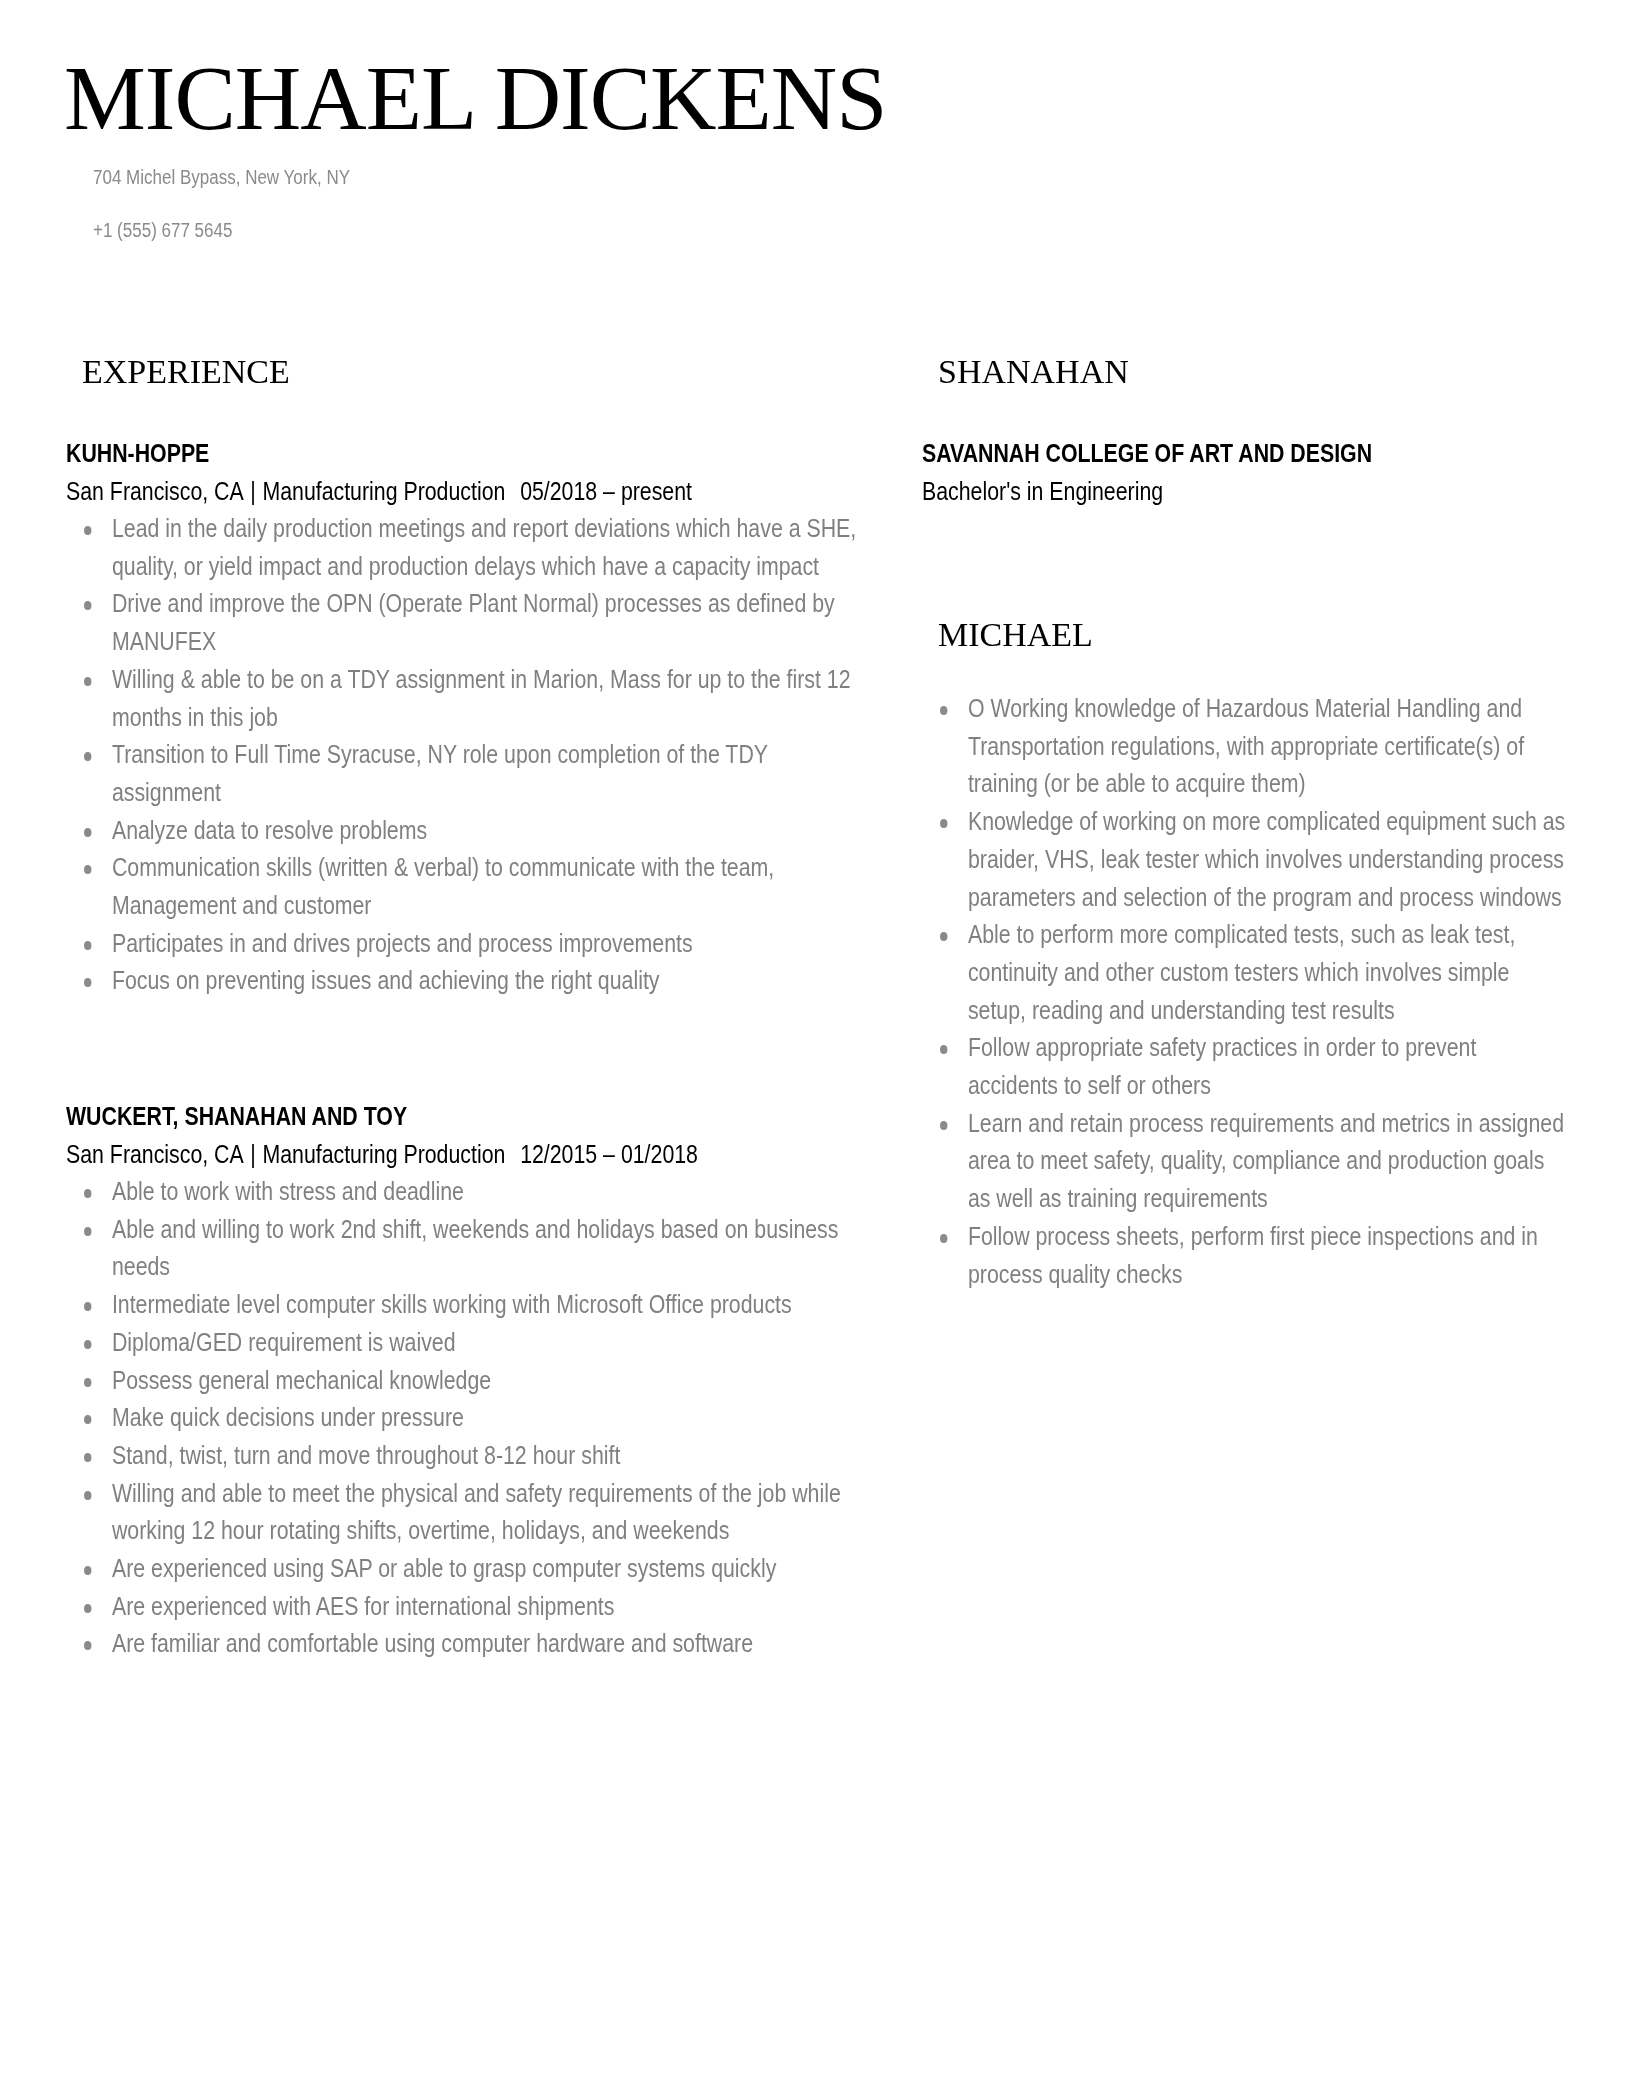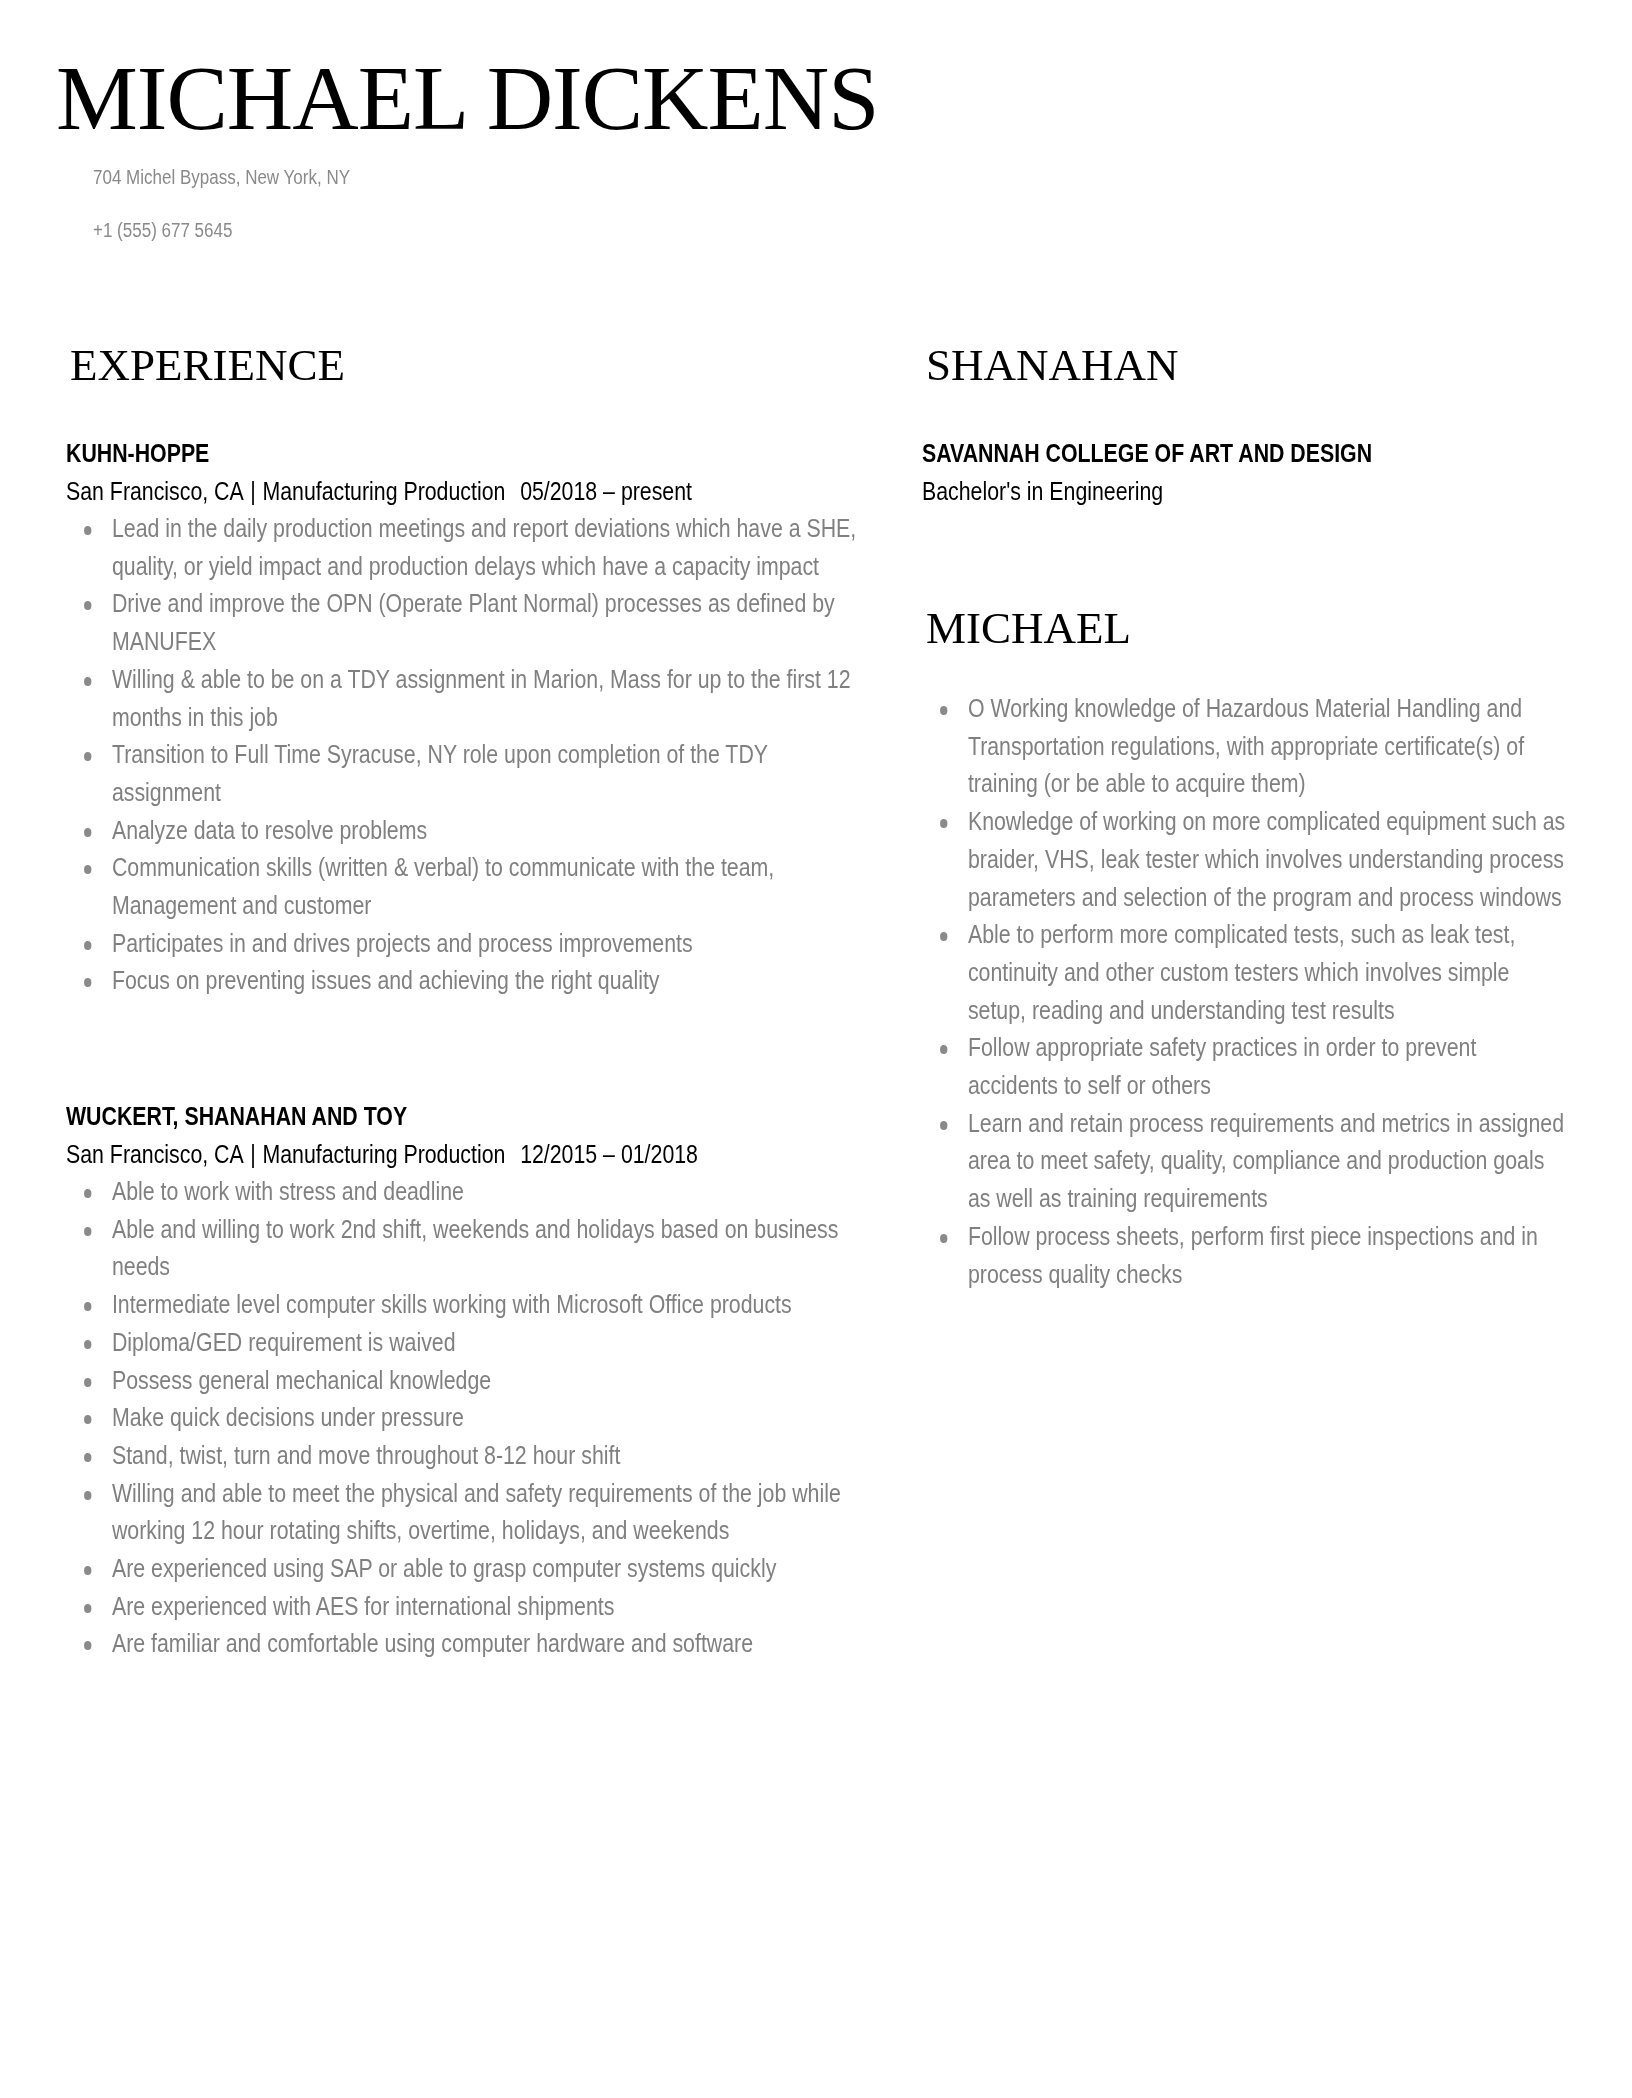--- a/index.html
+++ b/index.html
@@ -1,37 +1,37 @@
 <!DOCTYPE html>
 <html><head>
 <meta charset="utf-8">
 <style>
   html, body { margin:0; padding:0; background:#ffffff; }
   body { width:1632px; height:2098px; position:relative; overflow:hidden; }
   .serif { font-family: "Liberation Serif", "DejaVu Serif", serif; color:#000; }
   .sans  { font-family: "Liberation Sans", "DejaVu Sans", sans-serif; }
   .name {
-    position:absolute; left:56px; top:52px; margin:0;
+    position:absolute; left:64px; top:52px; margin:0;
     font-size:92px; font-weight:normal; letter-spacing:-1px; line-height:1;
     transform: scaleY(1.0); white-space:nowrap;
   }
   .contact {
     position:absolute; left:93px; color:#8a8a8a; font-size:20px;
     transform: scaleX(0.85); transform-origin:left center; white-space:nowrap;
   }
   .addr { top:166px; }
   .phone { top:219px; }
 
   .col { position:absolute; top:0; }
   .col-left { left:66px; }
   .col-right { left:922px; }
 
   .sec-head {
-    position:absolute; left:0; margin:4px; white-space:nowrap;
-    font-size:45px; font-weight:normal; line-height:1;
+    position:absolute; left:0; margin:16px; white-space:nowrap;
+    font-size:34px; font-weight:normal; line-height:1;
   }
 
   
   .narrow { position:absolute; left:0; transform: scaleX(0.82); transform-origin:left top; }
 
   .org {
     font-size:26px; font-weight:bold; color:#000; line-height:38px; white-space:nowrap;
   }
   .meta { font-size:26px; color:#000; line-height:38px; white-space:nowrap; }
   .meta .sep { padding:0 8px; }

